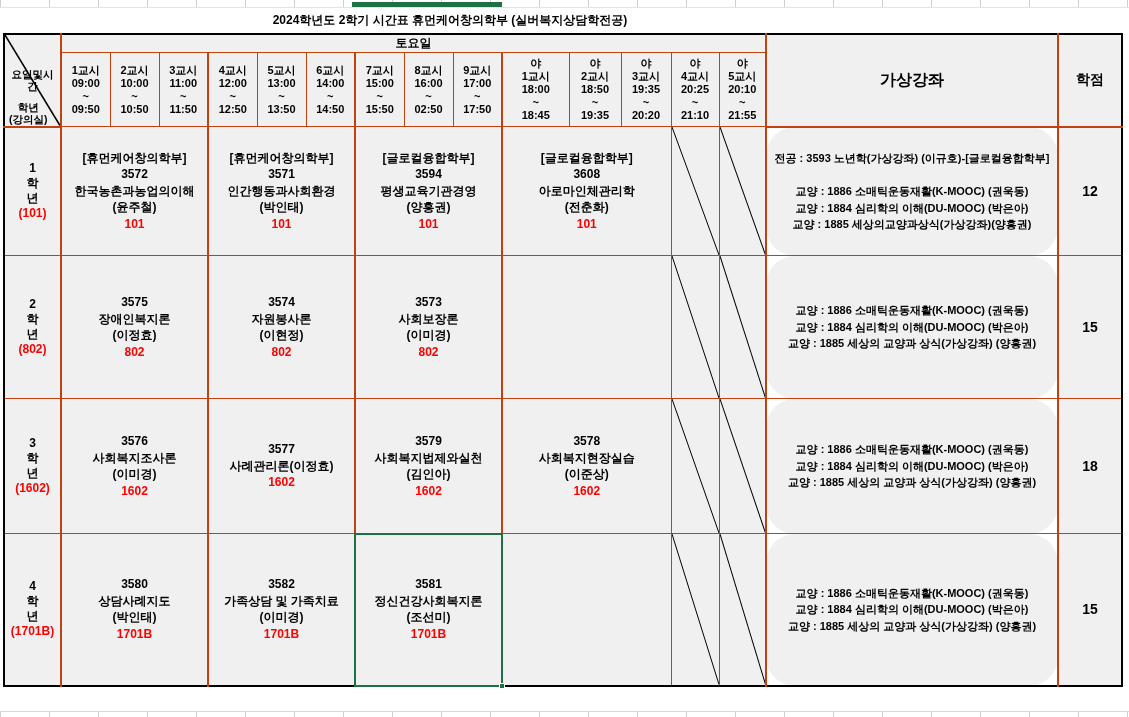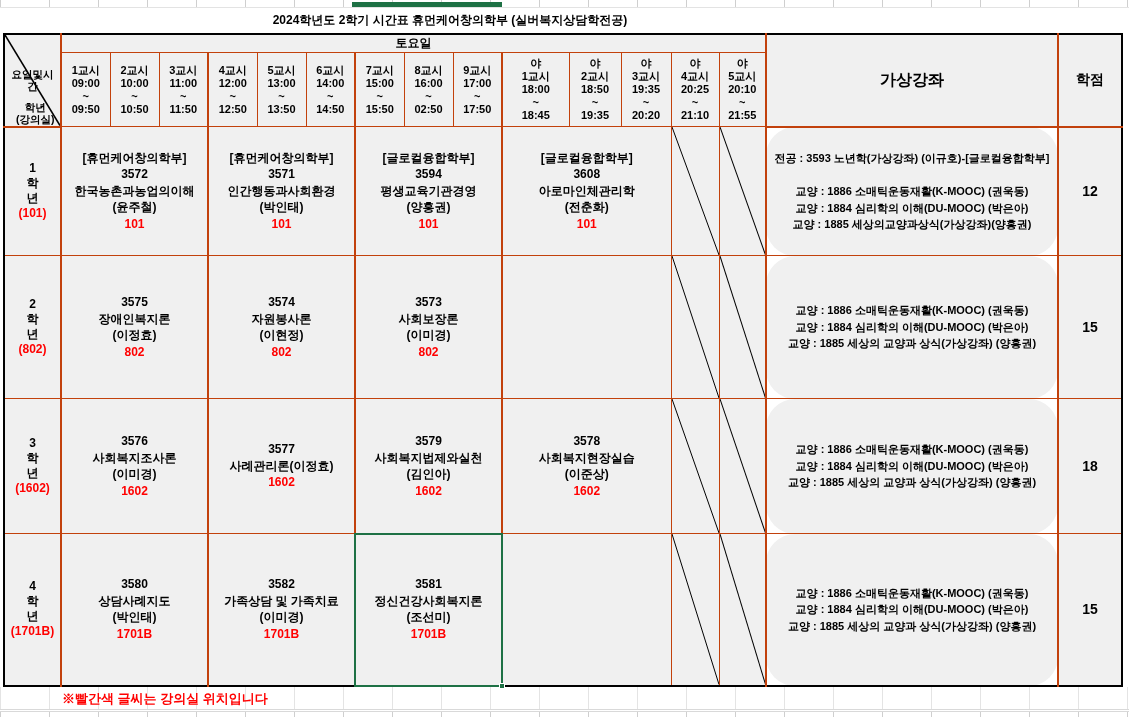--- a/index.html
+++ b/index.html
@@ -31,21 +31,21 @@
   .bR2{border-right-width:2px !important;margin-top:6px;}
   .bL2{border-left-width:2px !important;}
   .bB2{border-bottom-width:2px !important;}
 
   tr.rb{height:15px;} tr.rt{height:74px;}
   tr.r1{height:129px;} tr.r2{height:143px;} tr.r3{height:135px;} tr.r4{height:152px;}
   tbody td{border-bottom-width:2px;}
 
   td.corner{background:var(--highlight-yellow); position:relative; vertical-align:top;
     text-align:left; font-size:10.5px; line-height:12px; padding:1px 2px;}
-  td.corner .corner-bottom{position:absolute; left:11px; bottom:1px;}
+  td.corner .corner-bottom{position:absolute; left:4px; bottom:1px;}
   td.corner svg{position:absolute; inset:0; width:100%; height:100%;}
 
   td.day-band{background:var(--header-bg); font-size:12px;}
   td.time{background:var(--header-bg); font-size:11px; line-height:13px;
     border-bottom-width:2px; padding:1px 0;}
   td.virtual-head{background:var(--virtual-header-bg); font-size:16px;}
   td.credit-head{background:var(--header-bg); font-size:14px;}
 
   td.grade{background:var(--grade-bg); font-size:12px; line-height:15px;}
   td.course{font-size:12px; line-height:16.5px;}
@@ -431,19 +431,16 @@
         <td class="virtual bL2 bR2">
             <div>교양 : 1886 소매틱운동재활(K-MOOC) (권욱동)</div>
             <div>교양 : 1884 심리학의 이해(DU-MOOC) (박은아)</div>
             <div>교양 : 1885 세상의 교양과 상식(가상강좌) (양흥권)</div>
           </td>
         <td class="credit">15</td>
       </tr>
     </tbody>
   </table>
 
-  <div class="footnote-row">
-    <div class="footnote">※빨간색 글씨는 강의실 위치입니다</div>
-  </div>
 
   <div class="grid-strip bottom"></div>
 
 </div>
 
 </body></html>

